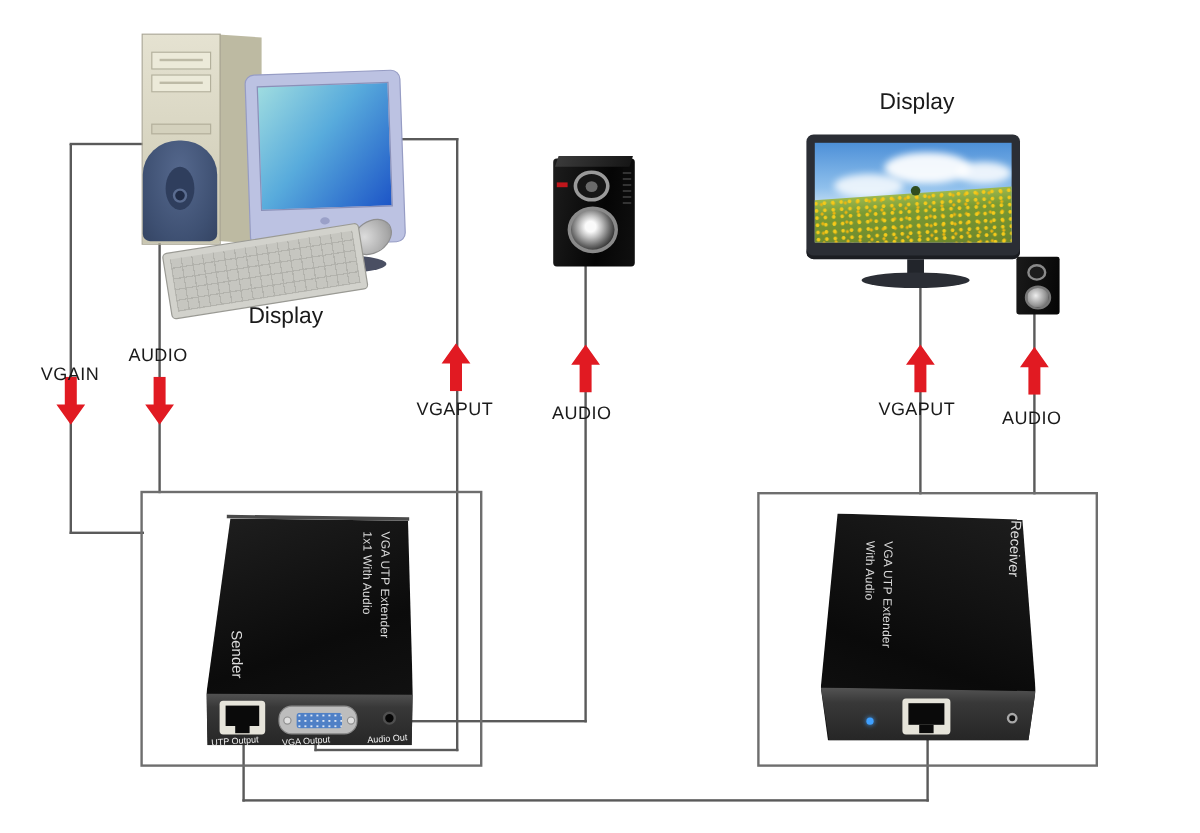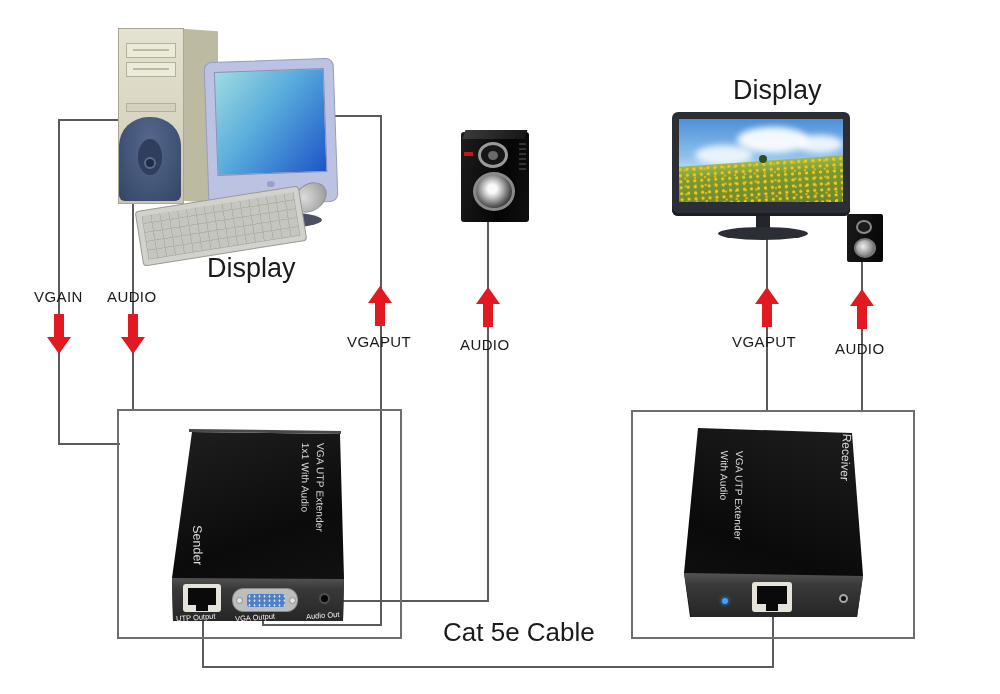--- a/index.html
+++ b/index.html
@@ -10,21 +10,21 @@
   }
   html,body{margin:0;padding:0;background:#fff;}
   #stage{position:relative;width:1000px;height:694px;background:var(--background);
          overflow:hidden;font-family:"Liberation Sans",sans-serif;}
   .abs{position:absolute;}
   .hline{position:absolute;height:2px;background:var(--line);}
   .vline{position:absolute;width:2px;background:var(--line);}
   .outline-box{position:absolute;border:2px solid var(--outline);box-sizing:border-box;}
   .lbl{position:absolute;color:var(--label);white-space:nowrap;font-family:"Liberation Sans",sans-serif;}
   .lbl-sm{font-size:15px;letter-spacing:.4px;}
-  .lbl-md{font-size:27px;}
+  .lbl-md{font-size:19px;}
   .lbl-lg{font-size:26px;}
   .arrow{position:absolute;width:26px;height:40px;}
   .arrow svg{display:block;width:100%;height:100%;}
   .arrow polygon{fill:var(--arrow);}
   .group{position:absolute;}
   .dev-body{position:absolute;inset:0;background:linear-gradient(160deg,#202020 0%,#0b0b0b 55%,#151515 100%);}
   .dev-panel{position:absolute;background:linear-gradient(180deg,#565656 0%,#383838 30%,#262626 100%);}
   .dev-text{position:absolute;color:#dcdcdc;transform-origin:top left;white-space:nowrap;
             font-family:"Liberation Sans",sans-serif;}
   .dev-text span{display:block;}
@@ -188,21 +188,20 @@
     <svg viewBox="0 0 26 40">
         <polygon points="13,0 25,17 18,17 18,40 8,40 8,17 1,17"></polygon>
       </svg>
   </div>
   <div class="arrow" style="left:849px;top:289px;">
     <svg viewBox="0 0 26 40">
         <polygon points="13,0 25,17 18,17 18,40 8,40 8,17 1,17"></polygon>
       </svg>
   </div>
 
-  <div class="lbl lbl-sm" style="left:34px;top:288px;">VGAIN</div>
+  <div class="lbl lbl-sm" style="left:34px;top:304px;">VGAIN</div>
   <div class="lbl lbl-sm" style="left:107px;top:288px;">AUDIO</div>
   <div class="lbl lbl-sm" style="left:347px;top:333px;">VGAPUT</div>
   <div class="lbl lbl-sm" style="left:460px;top:336px;">AUDIO</div>
   <div class="lbl lbl-sm" style="left:732px;top:333px;">VGAPUT</div>
   <div class="lbl lbl-sm" style="left:835px;top:340px;">AUDIO</div>
-  <div class="lbl lbl-lg" style="left:443px;top:617px;">Cat 5e Cable</div>
 
 </div>
 
 </body></html>

